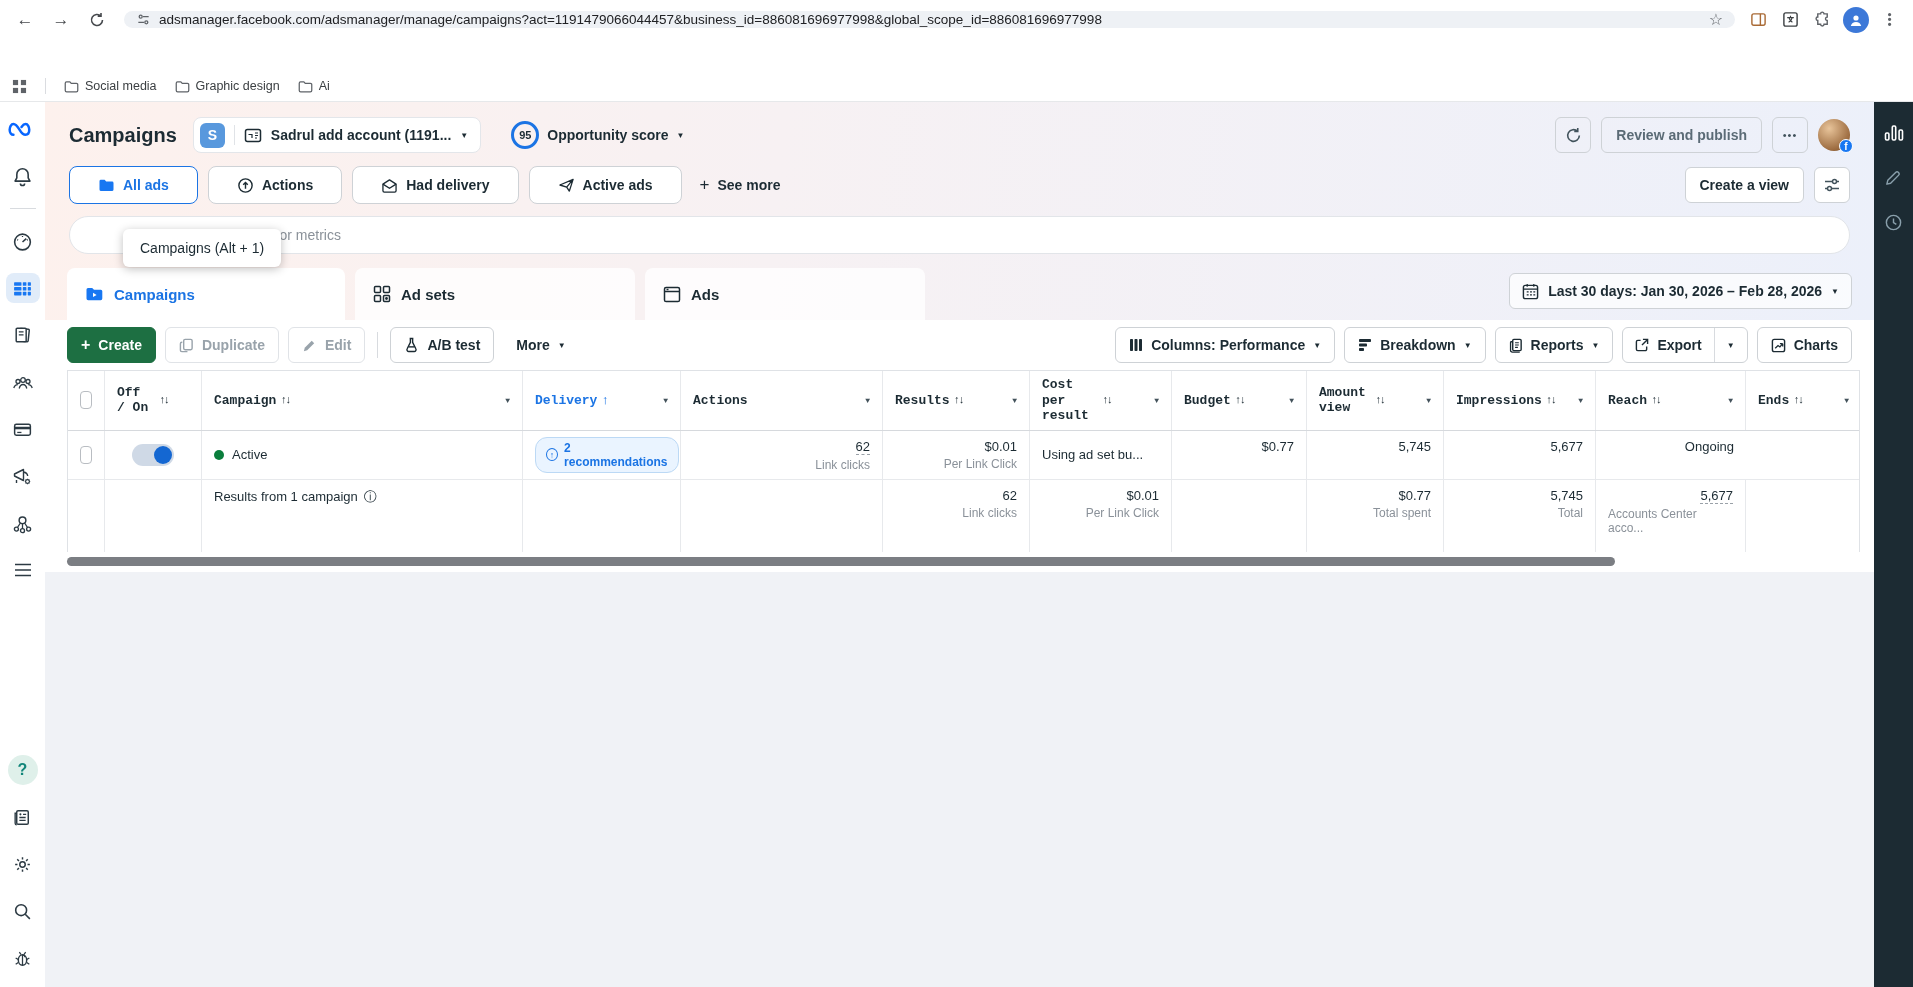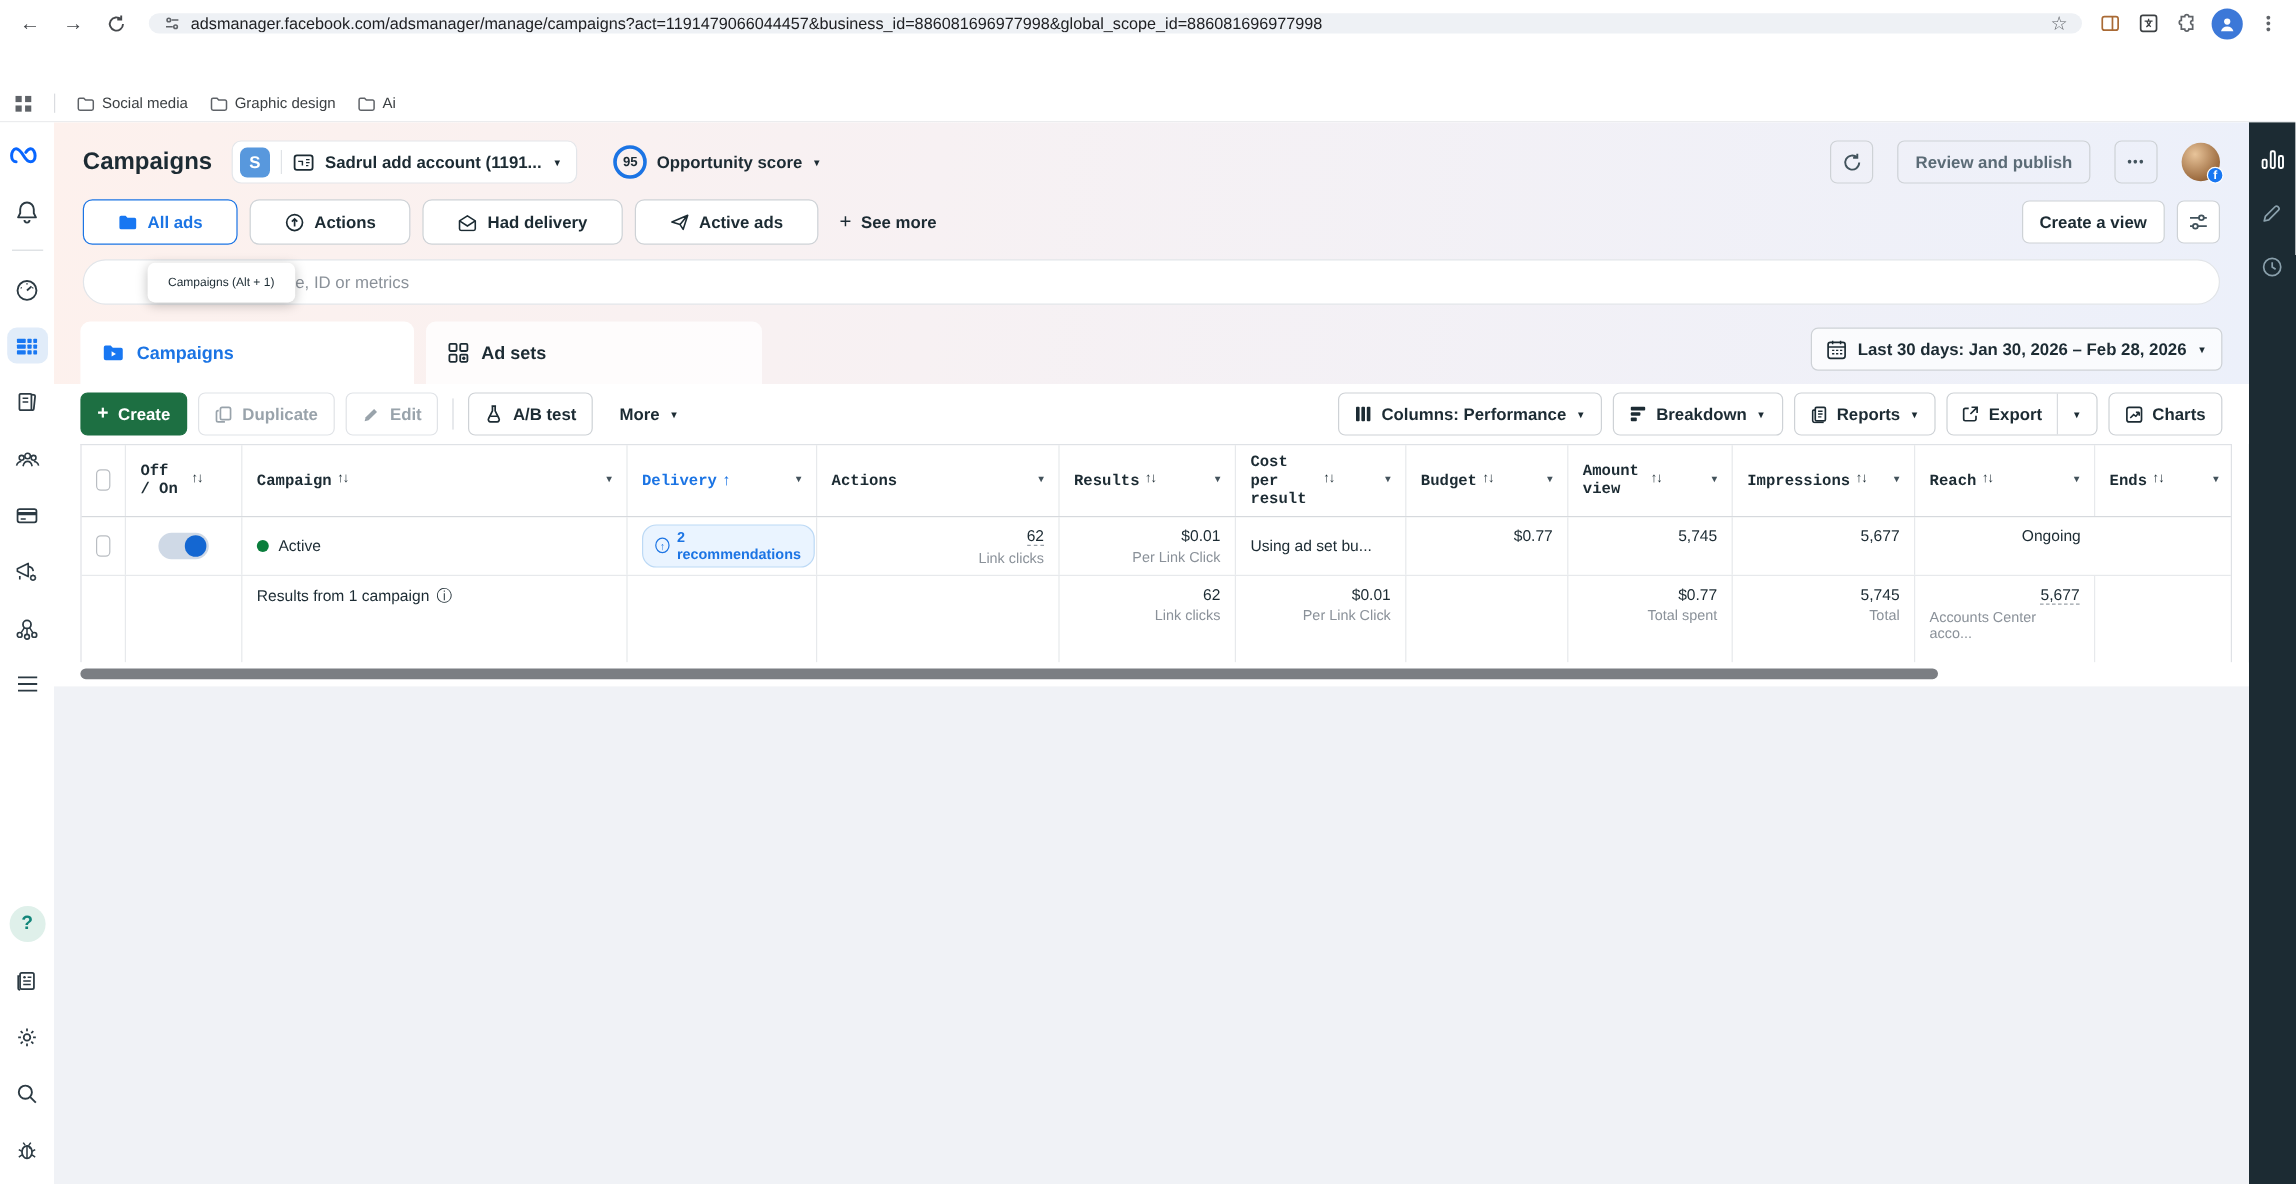--- a/index.html
+++ b/index.html
@@ -46,21 +46,21 @@
     align-items:center; padding:0 12px 0 6px; gap:9px; }
   .s-badge { width:25px; height:25px; border-radius:6px; background:#5898dd; color:#fff; font-weight:700;
     font-size:14px; display:flex; align-items:center; justify-content:center; }
   .acct-sep { width:1px; height:20px; background:#e0e3e7; }
   .acct-name { font-size:14px; font-weight:600; }
   .caret { font-size:8px; color:#1c2b33; }
   .opp { display:flex; align-items:center; gap:8px; margin-left:14px; }
   .ring { width:28px; height:28px; border-radius:50%; border:3px solid #1b74e4; display:flex; align-items:center;
     justify-content:center; font-size:11px; font-weight:700; }
   .opp-label { font-size:14px; font-weight:600; }
-  .hdr-right { margin-left:auto; display:flex; align-items:center; gap:20px; }
+  .hdr-right { margin-left:auto; display:flex; align-items:center; gap:10px; }
   .sq-btn { width:36px; height:36px; border:1px solid #ced2d6; border-radius:6px; background:transparent;
     display:flex; align-items:center; justify-content:center; font-size:15px; color:#42535c; }
   .review-btn { height:36px; border:1px solid #ced2d6; border-radius:6px; padding:0 14px; font-size:14px;
     font-weight:600; color:#5b6b76; background:transparent; display:flex; align-items:center; }
   .app-avatar { width:32px; height:32px; border-radius:50%; background:radial-gradient(circle at 35% 30%,#e8c49a,#9c6b3f 70%,#5f4327);
     position:relative; }
   .fb-badge { position:absolute; right:-3px; bottom:-2px; width:14px; height:14px; border-radius:50%; background:#1877f2;
     color:#fff; font-size:10px; font-weight:700; display:flex; align-items:center; justify-content:center; border:1px solid #fff; }
 
   .filter-row { height:54px; display:flex; align-items:center; padding:0 24px; gap:10px; }
@@ -72,22 +72,22 @@
   .cv-btn { height:36px; border:1px solid #ced2d6; border-radius:6px; background:#fff; padding:0 14px;
     font-size:14px; font-weight:600; display:flex; align-items:center; }
 
   .search-row { height:50px; padding:4px 24px 8px 24px; }
   .search-bar { height:38px; background:#fff; border:1px solid #e2e5e9; border-radius:19px; display:flex;
     align-items:center; padding:0 16px; }
   .search-bar input { border:none; outline:none; font-size:14px; color:#1c2b33; background:transparent; width:100%;
     padding-left:160px; font-family:"Liberation Sans", sans-serif; }
   .search-bar input::placeholder { color:#8a9199; }
 
-  .tooltip { position:absolute; left:78px; top:117px; background:#fff; border-radius:6px; padding:11px 17px;
-    font-size:10px; color:#1c2b33; box-shadow:0 2px 10px rgba(0,0,0,.25); z-index:6; }
+  .tooltip { position:absolute; left:78px; top:127px; background:#fff; border-radius:6px; padding:11px 17px;
+    font-size:14px; color:#1c2b33; box-shadow:0 2px 10px rgba(0,0,0,.25); z-index:6; }
 
   .tabs-row { height:58px; display:flex; align-items:flex-end; padding:0 22px; gap:10px; }
   .tab { height:52px; border-radius:8px 8px 0 0; display:flex; align-items:center; gap:10px; padding:0 18px;
     font-size:15px; font-weight:700; }
   .tab.active { background:#fff; color:#1b74e4; width:278px; }
   .tab.idle { background:rgba(255,255,255,.8); color:#1c2b33; width:280px; }
   .tabs-right { margin-left:auto; align-self:center; }
   .date-btn { height:36px; border:1px solid #ced2d6; border-radius:6px; background:rgba(255,255,255,.7);
     display:flex; align-items:center; gap:9px; padding:0 12px; font-size:14px; font-weight:700; }
 
@@ -454,20 +454,30 @@
                     <rect x="1.5" y="1.5" width="6" height="6" rx="1"></rect>
                     <rect x="10.5" y="1.5" width="6" height="6" rx="1"></rect>
                     <rect x="1.5" y="10.5" width="6" height="6" rx="1"></rect>
                     <rect x="10.5" y="10.5" width="6" height="6" rx="1"></rect>
                   </g>
                   <circle cx="13.5" cy="13.5" r="1.4" fill="#1c2b33"></circle>
                 </svg>
             </span>
             <span>Ad sets</span>
           </div>
+          <div class="tab idle">
+            <span class="ic">
+              <svg width="18" height="17" viewBox="0 0 18 17">
+                  <rect x="1.5" y="1.5" width="15" height="14" rx="1.6" fill="none" stroke="#1c2b33" stroke-width="1.5"></rect>
+                  <path d="M1.5 5.5h15" stroke="#1c2b33" stroke-width="1.5"></path>
+                  <path d="M3.5 3.5h2" stroke="#1c2b33" stroke-width="1.5"></path>
+                </svg>
+            </span>
+            <span>Ads</span>
+          </div>
           <div class="tabs-right">
             <div class="date-btn">
               <span class="ic">
                 <svg width="17" height="17" viewBox="0 0 18 18">
                     <rect x="1.5" y="2.5" width="15" height="14" rx="2" fill="none" stroke="#1c2b33" stroke-width="1.5"></rect>
                     <path d="M1.5 6.5h15M5.5 1v3M12.5 1v3M5 9.5h2M8.5 9.5h2M12 9.5h2M5 12.5h2M8.5 12.5h2M12 12.5h2" stroke="#1c2b33" stroke-width="1.3"></path>
                   </svg>
               </span>
               <span>Last 30 days: Jan 30, 2026 – Feb 28, 2026</span>
               <span class="caret">▼</span>

